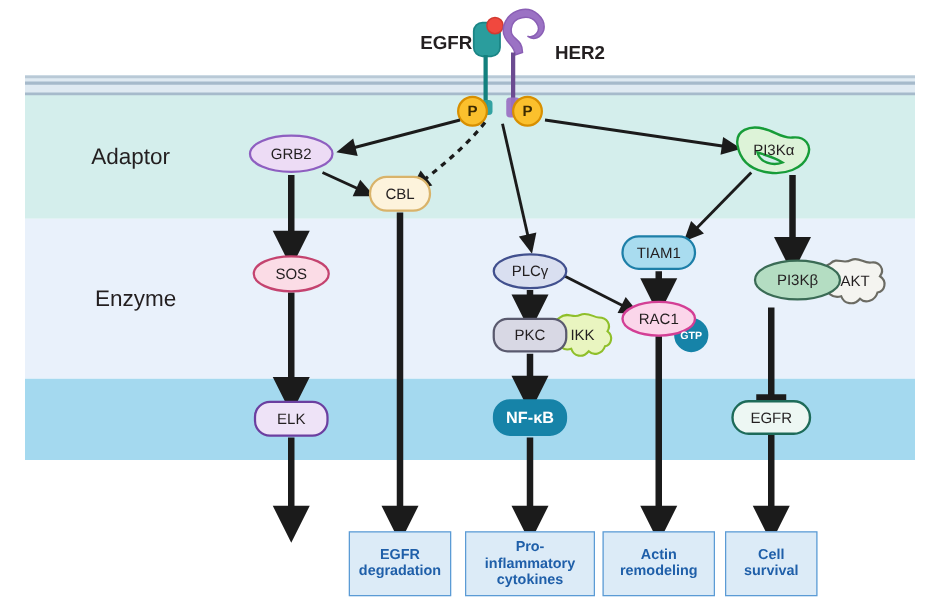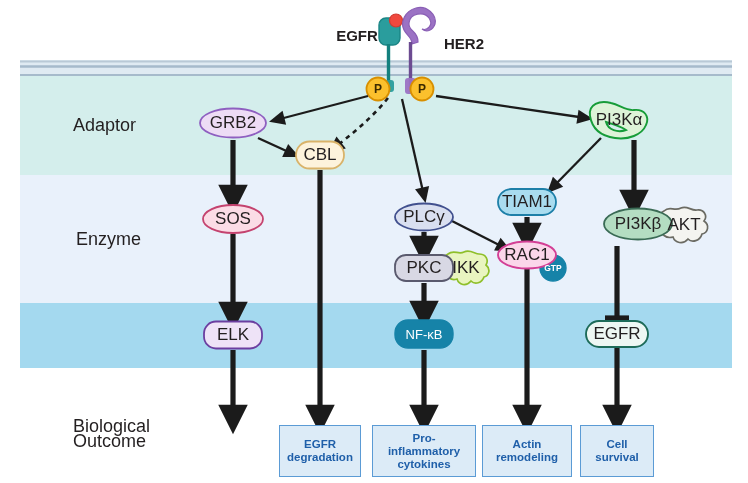--- a/index.html
+++ b/index.html
@@ -17,22 +17,22 @@
     text-align:left;white-space:pre-line;
   }
 
   
   .nlabel{
     position:absolute;transform:translate(-50%,-50%);
     white-space:nowrap;pointer-events:none;
     font-family:"Liberation Sans","DejaVu Sans",sans-serif;
   }
 
-  .t-dark{color:#231f20;font-size:17px;}
-  .t-white{color:#ffffff;font-size:13px;font-weight:normal;}
+  .t-dark{color:#231f20;font-size:12px;}
+  .t-white{color:#ffffff;font-size:13px;font-weight:bold;}
   .t-gtp{color:#ffffff;font-size:8.5px;font-weight:bold;}
   .t-p{color:#3c2a00;font-size:12px;font-weight:bold;}
 
   .rtitle{
     position:absolute;transform:translate(-50%,-50%);
     color:#231f20;font-size:15px;font-weight:bold;white-space:nowrap;
   }
 
   
   .outcome{
@@ -173,22 +173,20 @@
   </svg>
 
   <div class="rtitle" style="left:357px;top:35px;">EGFR</div>
   <div class="rtitle" style="left:464px;top:43px;">HER2</div>
 
   <div class="nlabel t-p" style="left:378px;top:89px;">P</div>
   <div class="nlabel t-p" style="left:422px;top:89px;">P</div>
 
   <div class="band-label" style="left:73px;top:118px;">Adaptor</div>
   <div class="band-label" style="left:76px;top:232px;">Enzyme</div>
-  <div class="band-label" style="left:73px;top:419px;">Biological
-Outcome</div>
 
   <div class="nlabel t-dark" style="left:233px;top:123px;">GRB2</div>
   <div class="nlabel t-dark" style="left:320px;top:155px;">CBL</div>
   <div class="nlabel t-dark" style="left:619px;top:120px;">PI3Kα</div>
   <div class="nlabel t-dark" style="left:233px;top:219px;">SOS</div>
   <div class="nlabel t-dark" style="left:424px;top:217px;">PLCγ</div>
   <div class="nlabel t-dark" style="left:527px;top:202px;">TIAM1</div>
   <div class="nlabel t-dark" style="left:638px;top:224px;">PI3Kβ</div>
   <div class="nlabel t-dark" style="left:684px;top:225px;">AKT</div>
   <div class="nlabel t-dark" style="left:424px;top:268px;">PKC</div>

